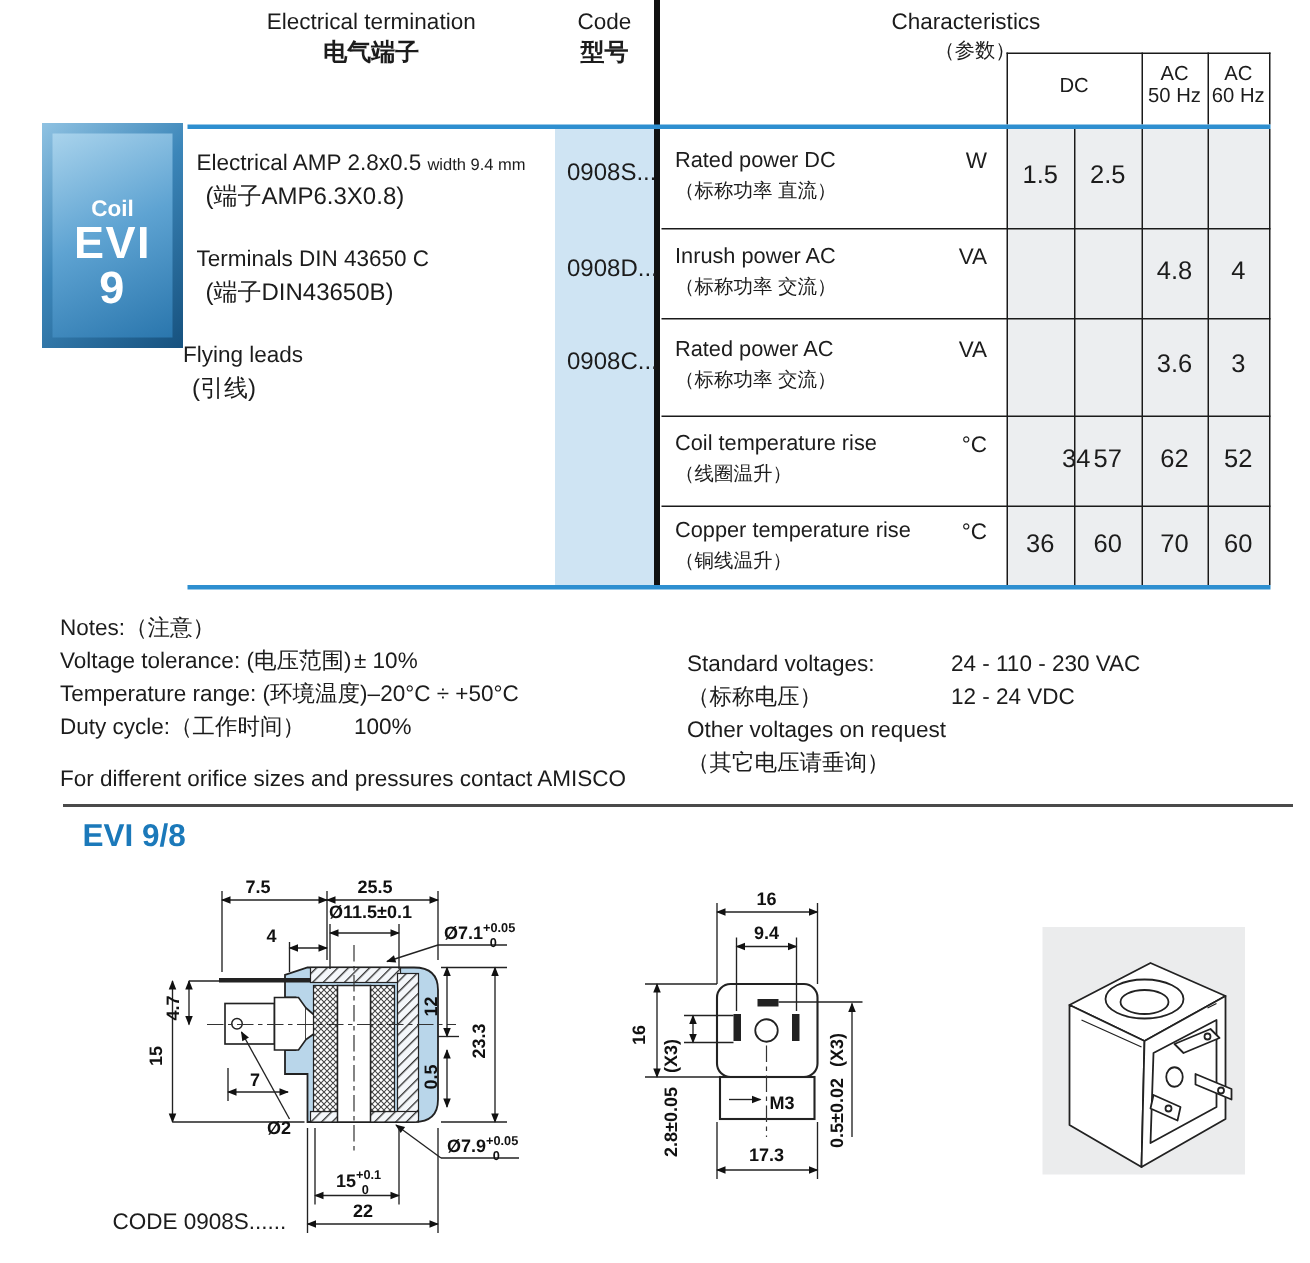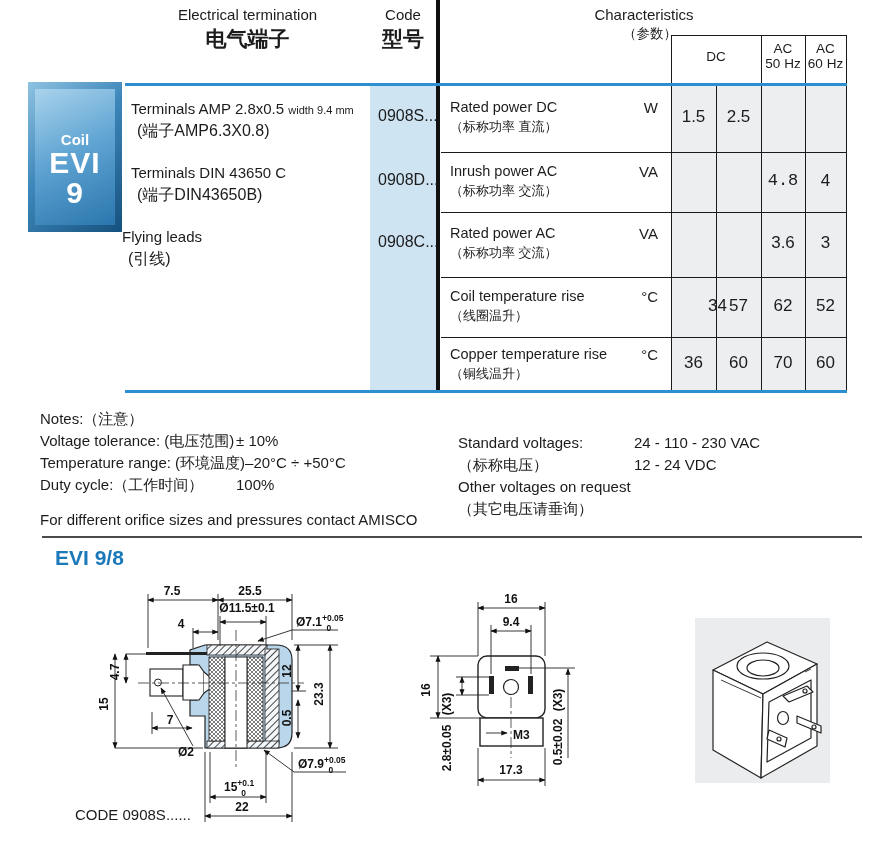--- a/index.html
+++ b/index.html
@@ -4,21 +4,21 @@
 <style>
   html,body{margin:0;padding:0;background:#ffffff;}
   #page{position:relative;width:873px;height:842px;background:#ffffff;overflow:hidden;
         font-family:"Liberation Sans",sans-serif;color:#1c1c1c;}
   .abs{position:absolute;}
   .hl{position:absolute;height:1px;background:#1a1a1a;}
   .vl{position:absolute;width:1px;background:#1a1a1a;}
   .bluel{position:absolute;height:3px;background:#2e8fd0;}
   .ctr{text-align:center;}
   .hdr-en{font-size:15px;}
-  .hdr-zh{font-size:21px;font-weight:bold;margin-top:2px;}
+  .hdr-zh{font-size:16px;font-weight:bold;margin-top:2px;}
   .subcol{font-size:13.5px;line-height:14.5px;}
   .term-en{font-size:15px;white-space:nowrap;}
   .term-en .small{font-size:11px;}
   .term-zh{font-size:16px;margin-top:4px;padding-left:6px;white-space:nowrap;}
   .code-cell{font-size:16px;text-align:right;}
   .char-en{font-size:14.5px;white-space:nowrap;}
   .char-zh{font-size:13px;margin-top:3px;white-space:nowrap;}
   .unit{font-size:15px;text-align:right;}
   .val{font-size:17px;text-align:center;}
   .greycol{position:absolute;top:86px;height:304px;background:#eceef0;}
@@ -98,21 +98,21 @@
 
   <div id="coil-badge">
     <div id="coil-badge-inner">
       <div class="badge-s">Coil</div>
       <div class="badge-l">EVI</div>
       <div class="badge-l">9</div>
     </div>
   </div>
 
   <div class="abs" style="left:131px;top:100px;">
-    <div class="term-en"><span>Terminals AMP 2.8x0.5</span> <span class="small">width 9.4 mm</span></div>
+    <div class="term-en"><span>Electrical AMP 2.8x0.5</span> <span class="small">width 9.4 mm</span></div>
     <div class="term-zh">(端子AMP6.3X0.8)</div>
   </div>
   <div class="abs" style="left:131px;top:164px;">
     <div class="term-en">Terminals DIN 43650 C</div>
     <div class="term-zh">(端子DIN43650B)</div>
   </div>
   <div class="abs" style="left:122px;top:228px;">
     <div class="term-en">Flying leads</div>
     <div class="term-zh" style="margin-top:4px;">(引线)</div>
   </div>
@@ -147,21 +147,21 @@
 
   <div class="abs" style="left:450px;top:346px;">
     <div class="char-en">Copper temperature rise</div>
     <div class="char-zh">（铜线温升）</div>
   </div>
   <div class="abs unit" style="left:598px;top:346px;width:60px;">°C</div>
 
   <div class="abs val" style="left:671px;top:107px;width:45px;">1.5</div>
   <div class="abs val" style="left:716px;top:107px;width:45px;">2.5</div>
 
-  <div class="abs val" style="left:761px;top:171px;width:44px;font-family:Liberation Mono, monospace;">4.8</div>
+  <div class="abs val" style="left:761px;top:171px;width:44px;">4.8</div>
   <div class="abs val" style="left:805px;top:171px;width:41px;">4</div>
 
   <div class="abs val" style="left:761px;top:233px;width:44px;">3.6</div>
   <div class="abs val" style="left:805px;top:233px;width:41px;">3</div>
 
   <div class="abs val" style="left:671px;top:296px;width:45px;margin-left:24px;">34</div>
   <div class="abs val" style="left:716px;top:296px;width:45px;">57</div>
   <div class="abs val" style="left:761px;top:296px;width:44px;">62</div>
   <div class="abs val" style="left:805px;top:296px;width:41px;">52</div>
 

